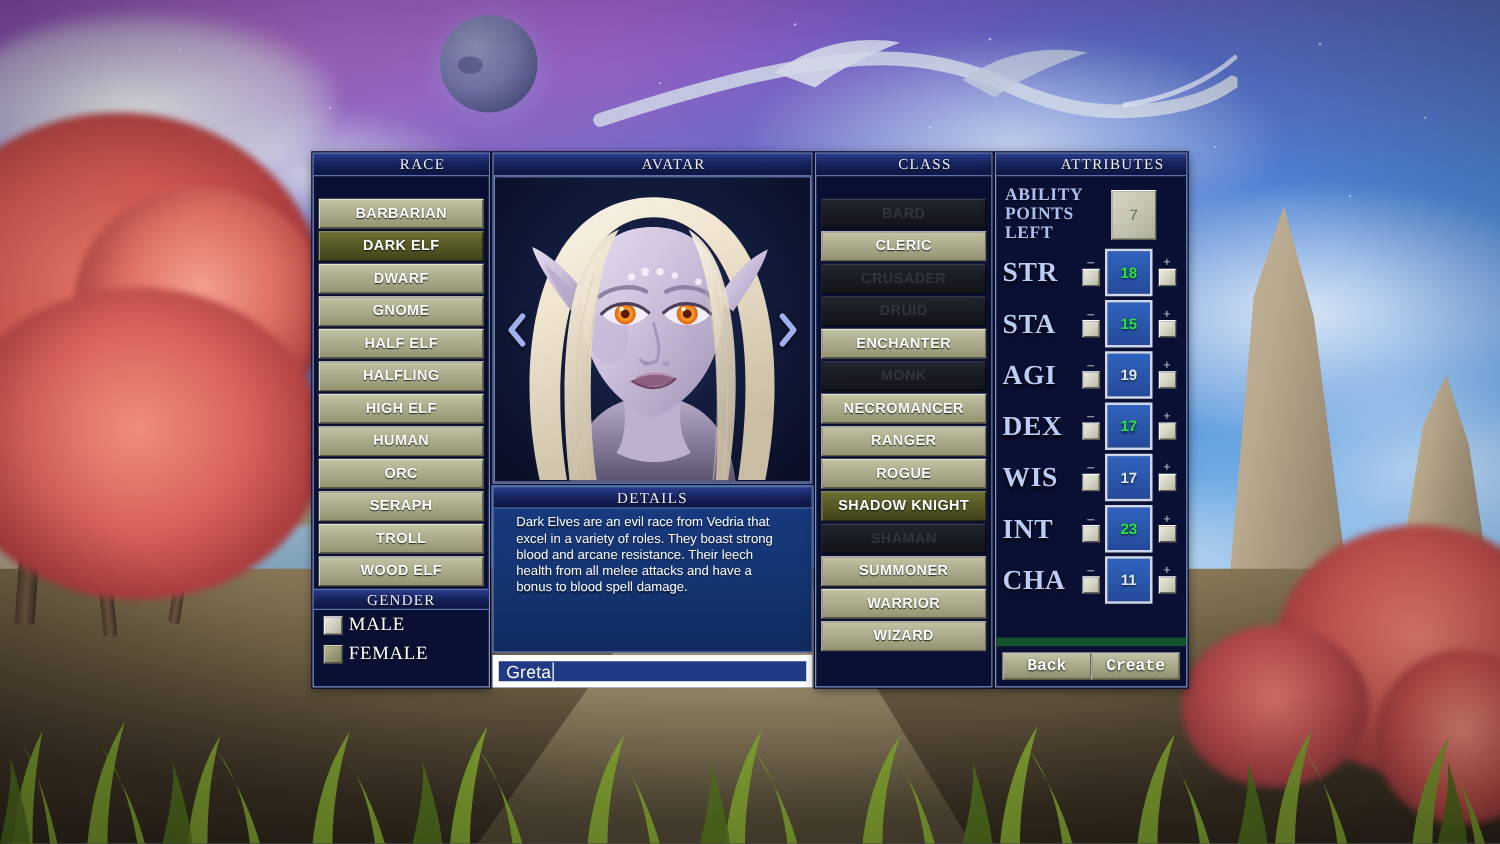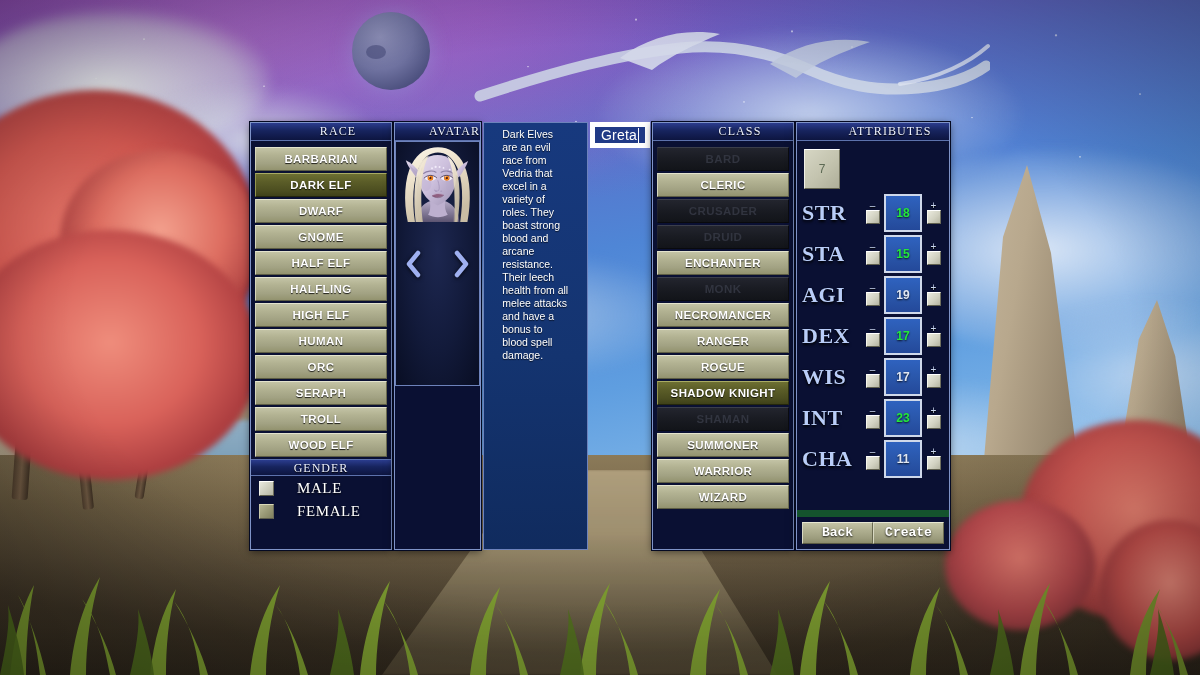--- a/index.html
+++ b/index.html
@@ -141,21 +141,21 @@
     font-family:"Liberation Serif", serif; font-size:12px; letter-spacing:1.1px;
     color:#eef2ff; text-shadow:0 1px 1px #000;
     background:linear-gradient(180deg,#2b3c8e 0%, #17245e 45%, #0d1540 100%);
     border-bottom:1px solid #5d72ad;
     flex:0 0 auto;
     padding-left:34px;
   }
 
   
   #race-panel { width:142px; }
-  .list { padding:6px 4px 0 4px; display:flex; flex-direction:column; gap:2px; }
+  .list { padding:18px 4px 0 4px; display:flex; flex-direction:column; gap:2px; }
   .list-item {
     height:24px; line-height:23px; text-align:center;
     font-size:11.5px; font-weight:bold; letter-spacing:.4px;
     color:#ffffff; text-shadow:0 1px 1px rgba(0,0,0,.85);
     background:linear-gradient(180deg,#c3c3a5 0%, #b3b393 30%, #a2a283 70%, #93936f 100%);
     border-top:1px solid #e3e3cd; border-left:1px solid #d5d5bb;
     border-right:1px solid #6d6d52; border-bottom:1px solid #5c5c44;
     cursor:pointer;
   }
   .list-item.selected {
@@ -171,38 +171,38 @@
   }
 
   .gender-title {
     height:17px; line-height:16px; text-align:center; margin-top:2px;
     font-family:"Liberation Serif", serif; font-size:12px; letter-spacing:1px;
     color:#eef2ff; text-shadow:0 1px 1px #000;
     background:linear-gradient(180deg,#2b3c8e 0%, #17245e 45%, #0d1540 100%);
     border-top:1px solid #5d72ad; border-bottom:1px solid #5d72ad;
   }
   .gender-rows { padding:4px 0 0 8px; display:flex; flex-direction:column; gap:6px; }
-  .gender-row { display:flex; align-items:center; gap:23px; cursor:pointer; }
+  .gender-row { display:flex; align-items:center; gap:5px; cursor:pointer; }
   .checkbox {
     width:15px; height:15px; flex:0 0 auto;
     background:linear-gradient(135deg,#e8e8de 0%, #cfcfc0 50%, #b6b6a4 100%);
     border-top:1px solid #ffffff; border-left:1px solid #f2f2e8;
     border-right:1px solid #6e6e5c; border-bottom:1px solid #5c5c4c;
   }
   .checkbox.checked {
     background:linear-gradient(135deg,#b6b694 0%, #9a9a77 50%, #80805f 100%);
     border-top:1px solid #d9d9b8; border-left:1px solid #c8c8a8;
   }
   .gender-label {
     font-family:"Liberation Serif", serif; font-size:15px; letter-spacing:.6px;
     color:#ffffff; text-shadow:0 1px 2px #000;
   }
 
   
-  #avatar-panel { width:256px; display:flex; gap:2px; }
+  #avatar-panel { width:256px; display:flex; flex-direction:column; gap:2px; }
   .avatar-box {
     position:relative; height:245px; overflow:hidden;
     border:1px solid #6d82bb; background:#0c1230;
   }
   .avatar-art { position:absolute; inset:0; }
   .portrait-bg { position:absolute; inset:0;
     background:radial-gradient(ellipse 70% 75% at 50% 45%, #1d2750 0%, #121a3a 55%, #090e24 100%); }
   .nav-arrow {
     position:absolute; top:50%; transform:translateY(-50%);
     width:26px; height:40px; cursor:pointer; z-index:5;
@@ -502,20 +502,21 @@
           <span class="chev">
             <svg width="16" height="28" viewBox="0 0 16 28">
                 <path d="M3 3 L12 14 L3 25" stroke="#9fb0f0" stroke-width="4.5" fill="none" stroke-linecap="round" stroke-linejoin="round"></path>
               </svg>
           </span>
         </div>
       </div>
     </div>
 
     <div class="details-panel">
+      <div class="details-title">DETAILS</div>
       <div class="details-body">Dark Elves are an evil race from Vedria that excel in a variety of roles. They boast strong blood and arcane resistance. Their leech health from all melee attacks and have a bonus to blood spell damage.</div>
     </div>
 
     <div class="name-field">
       <span class="name-text">Greta</span>
         <span class="caret"></span>
     </div>
   </div>
 
   <div class="panel" id="class-panel">
@@ -535,20 +536,21 @@
         <div class="list-item">SUMMONER</div>
         <div class="list-item">WARRIOR</div>
         <div class="list-item">WIZARD</div>
       </div>
   </div>
 
   <div class="panel" id="attr-panel">
     <div class="panel-title">ATTRIBUTES</div>
     <div class="attr-body">
       <div class="ability-row">
+        <div class="ability-label">ABILITY POINTS LEFT</div>
         <div class="ability-box">7</div>
       </div>
       <div id="stat-list">
           <div class="stat-row">
             <div class="stat-name">STR</div>
             <div class="stepper">
               <div class="step-sign">–</div>
               <div class="step-btn"></div>
             </div>
             <div class="stat-val boosted">18</div>

